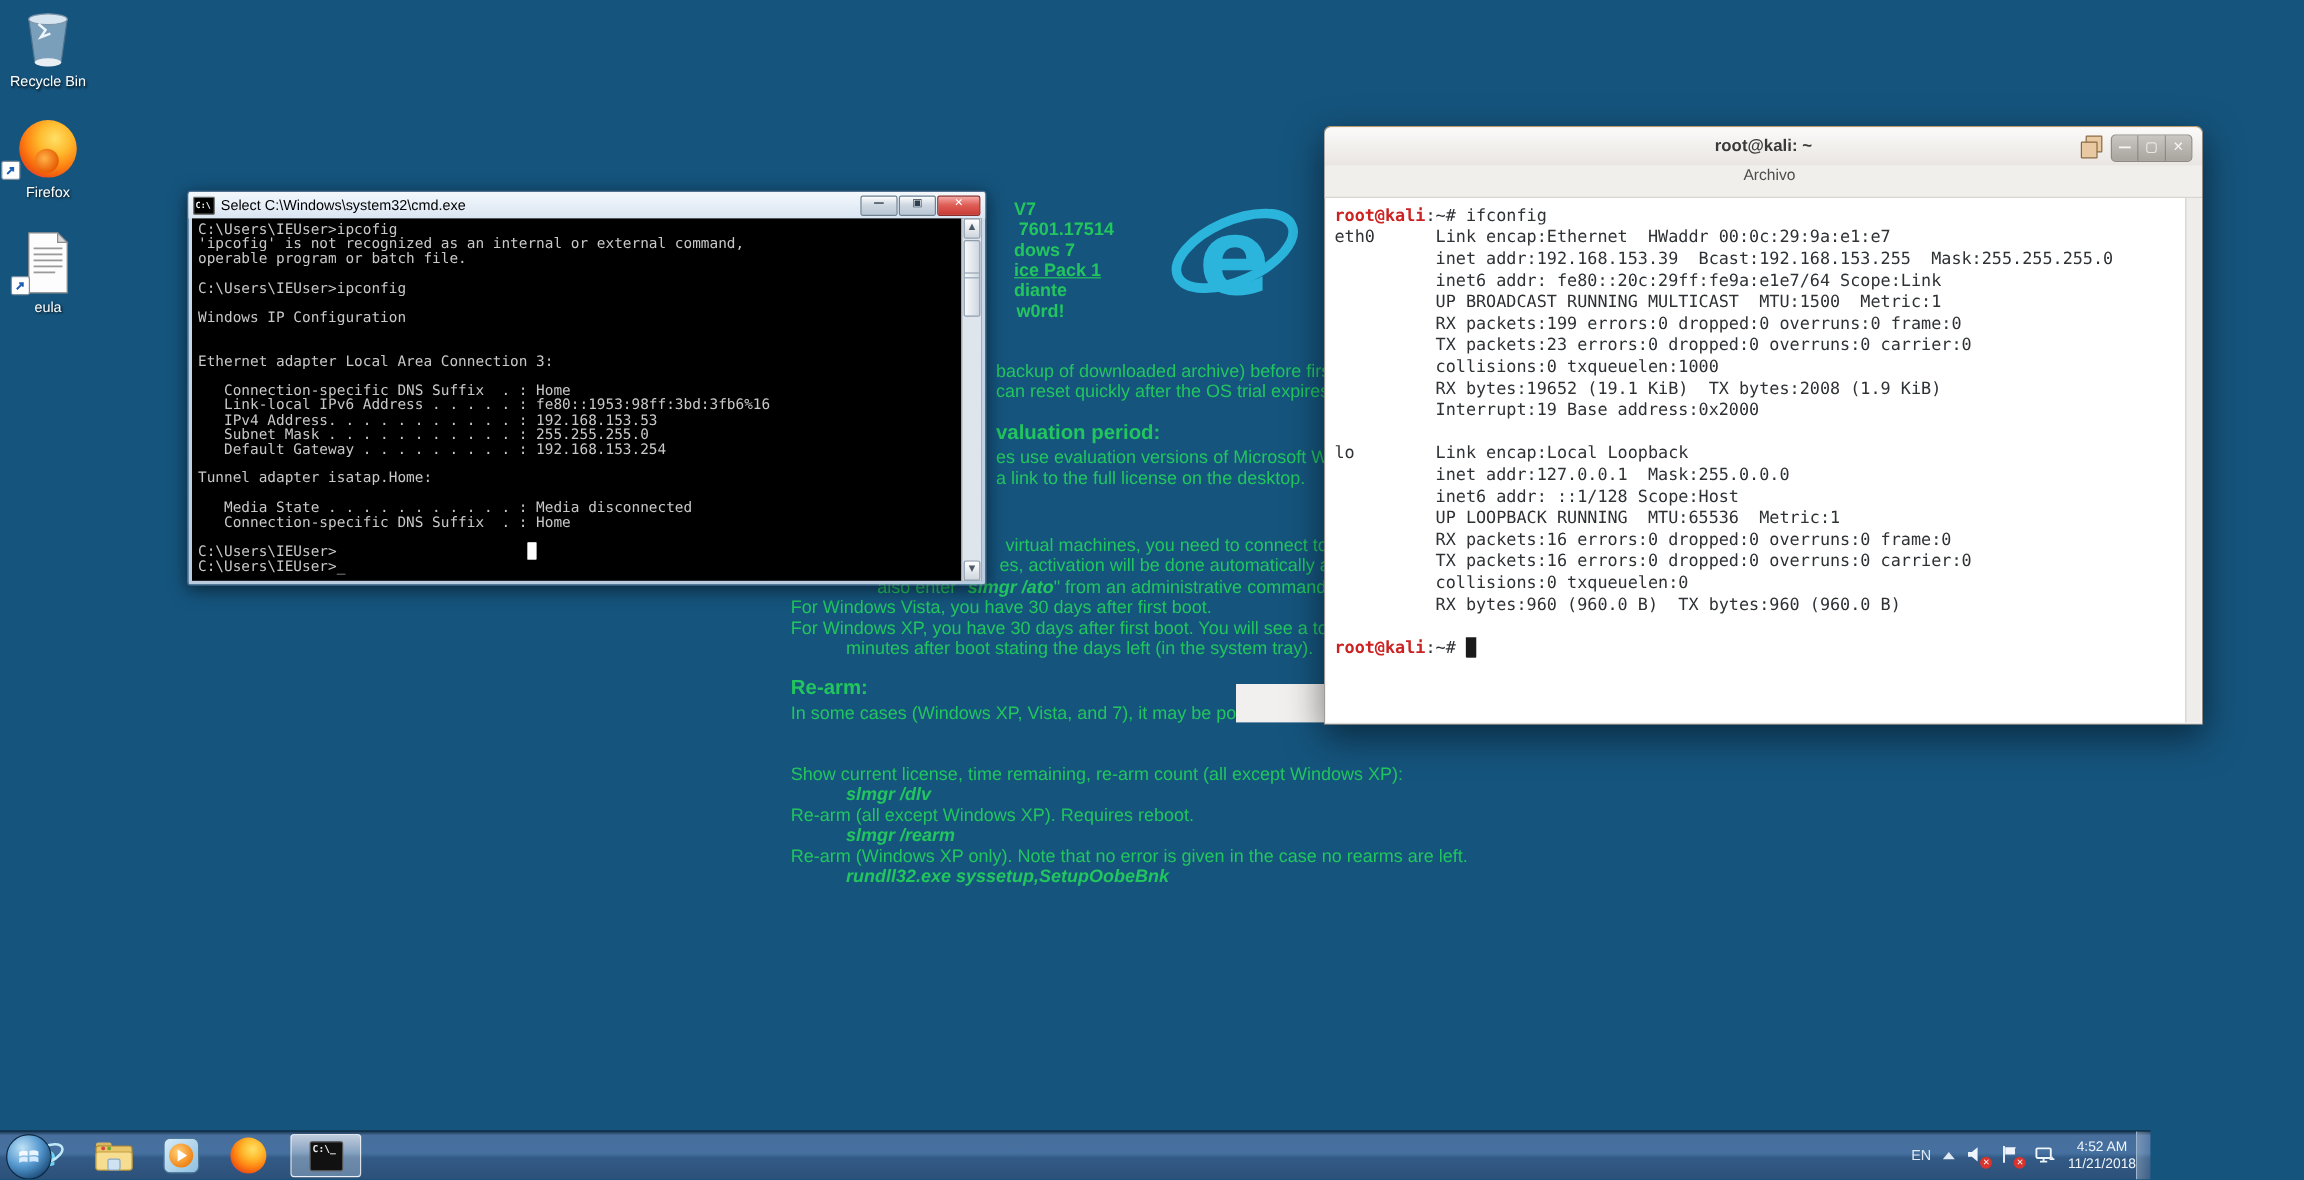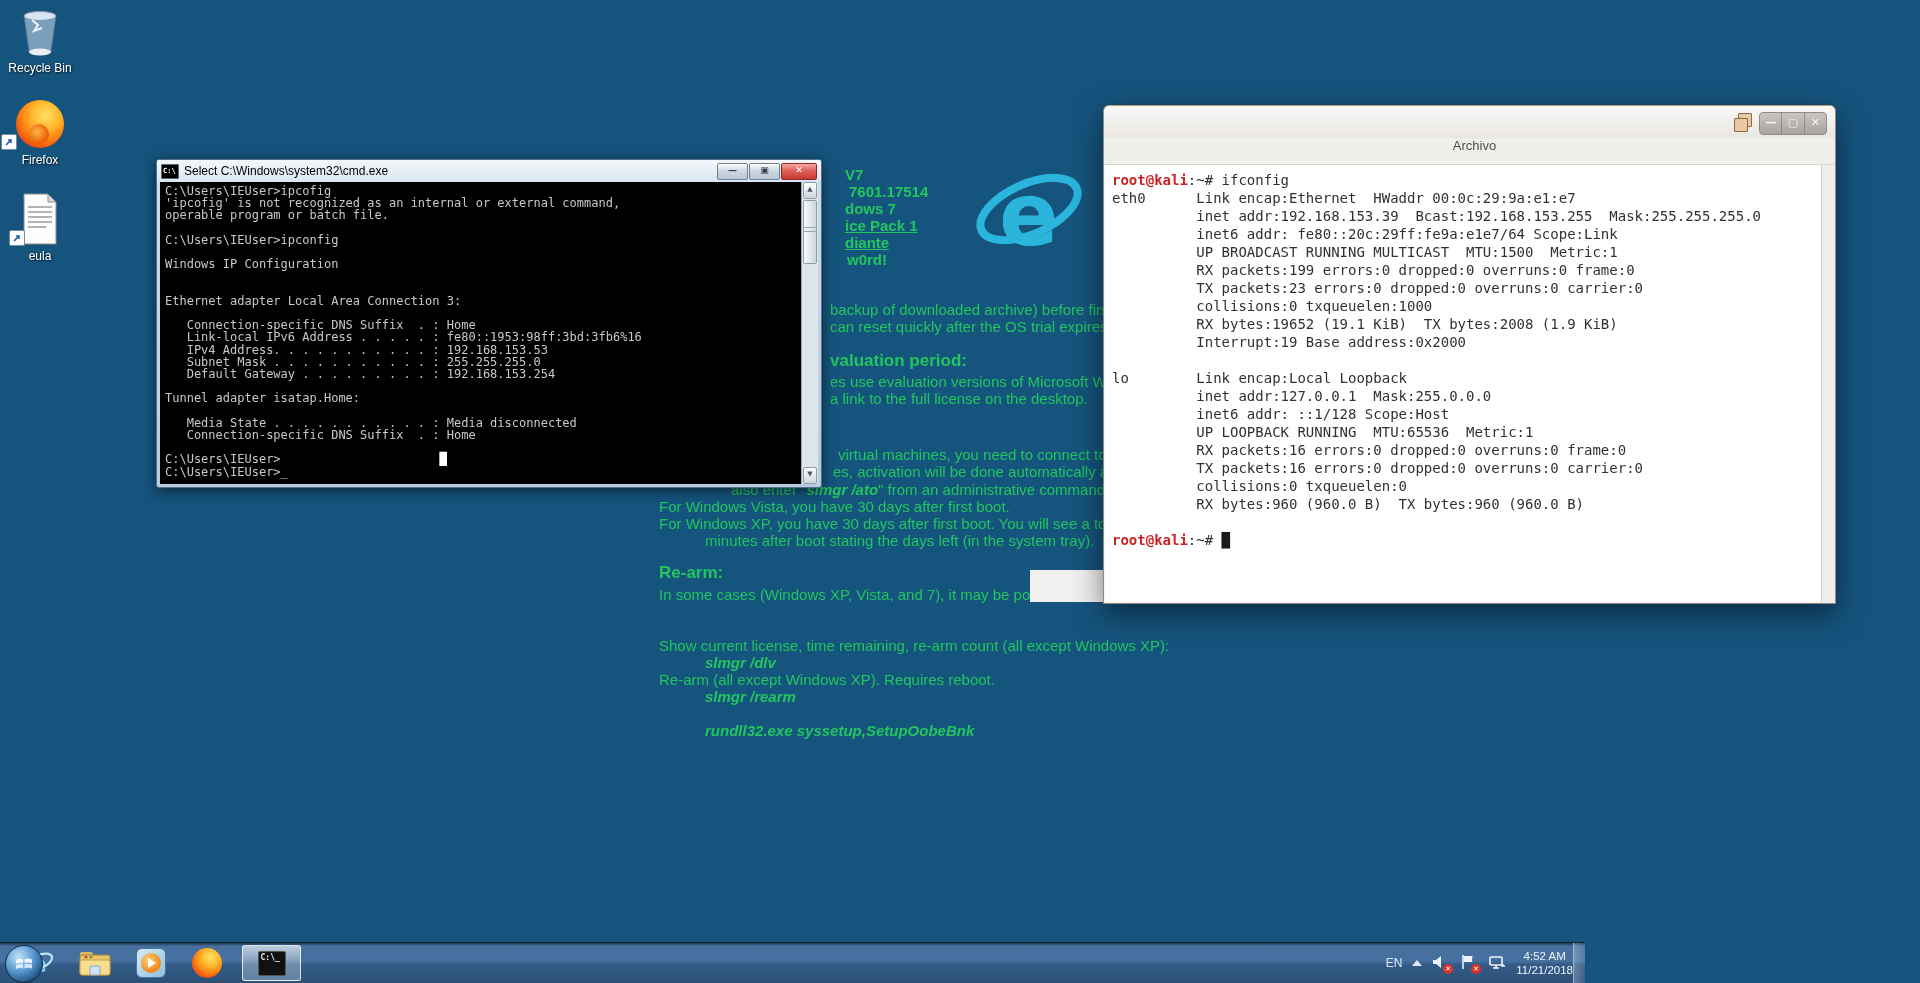--- a/index.html
+++ b/index.html
@@ -65,21 +65,21 @@
              align-items:center;padding-left:10px;gap:21px;flex-direction:column;}
   .kali-menu span{font-size:13px;color:#4c4c4c;}
   .kali-body{position:absolute;left:1px;right:1px;top:59px;bottom:1px;background:#fff;display:flex;}
   .kali-text{flex:1;padding:6px 0 0 7px;font:14px/18px "DejaVu Sans Mono",monospace;
              color:#2e3234;white-space:pre;overflow:hidden;}
   .seg-p{color:#cc2222;font-weight:bold;}
   .seg-k{color:#1a1a1a;background:#1a1a1a;}
   .kali-scroll{width:12px;background:#efedea;border-left:1px solid #d5d2cd;}
 
   
-  .taskbar{position:absolute;left:0;bottom:0;width:1585px;height:40px;z-index:50;
+  .taskbar{position:absolute;left:0;bottom:0;width:1792px;height:40px;z-index:50;
            background:linear-gradient(180deg,#1d3document4,#1d3a54 0%,#486f9e 8%,#45709f 45%,#335a86 55%,#2c5179 100%);
            background:linear-gradient(180deg,#1d3a54 0%,#486f9e 8%,#45709f 45%,#335a86 55%,#2c5179 100%);
            border-top:1px solid #0d2338;display:flex;align-items:center;}
   .orb{position:absolute;left:5px;top:2px;width:36px;height:36px;border-radius:50%;
        background:radial-gradient(circle at 35% 30%,#bfe3f7,#5497ce 45%,#1c4c79 80%,#123click356 100%);
        background:radial-gradient(circle at 35% 30%,#bfe3f7,#5497ce 45%,#1c4c79 80%,#123356 100%);
        border:1px solid #0e2a44;display:flex;align-items:center;justify-content:center;}
   .tb-ico{width:34px;height:34px;margin-left:22px;display:flex;align-items:center;justify-content:center;}
   .tb-ico:first-of-type{margin-left:60px;}
   .cmd-task{width:57px;height:34px;margin-left:18px;border:1px solid rgba(255,255,255,.75);border-radius:3px;
@@ -105,39 +105,40 @@
   <svg width="112" height="100" viewBox="0 0 112 100">
     <text x="26" y="82" font-family="DejaVu Sans" font-weight="bold" font-size="88" fill="#2BB5DC">e</text>
     <ellipse cx="56" cy="46" rx="52" ry="25" fill="none" stroke="#2BB5DC" stroke-width="8" transform="rotate(-24 56 46)"></ellipse>
   </svg>
 </div>
 <div style="position:absolute;left:0;top:0;width:1920px;height:983px;z-index:5;">
     <div class="frag topb" style="left: 845px; top: 166px;"><span>V7</span></div>
     <div class="frag topb" style="left: 849px; top: 183px;"><span>7601.17514</span></div>
     <div class="frag topb" style="left: 845px; top: 200px;"><span>dows 7</span></div>
     <div class="frag topb" style="left: 845px; top: 217px; text-decoration: underline;"><span>ice Pack 1</span></div>
-    <div class="frag topb" style="left: 845px; top: 234px; text-decoration: underline;"><span>diante</span></div>
+    <div class="frag topb" style="left: 845px; top: 234px;"><span>diante</span></div>
     <div class="frag topb" style="left: 847px; top: 251px;"><span>w0rd!</span></div>
     <div class="frag" style="left: 830px; top: 301px;"><span>backup of downloaded archive) before first bo</span></div>
     <div class="frag" style="left: 830px; top: 318px;"><span>can reset quickly after the OS trial expires.</span></div>
     <div class="frag h" style="left: 830px; top: 352px;"><span>valuation period:</span></div>
     <div class="frag" style="left: 830px; top: 373px;"><span>es use evaluation versions of Microsoft Windo</span></div>
     <div class="frag" style="left: 830px; top: 390px;"><span>a link to the full license on the desktop.</span></div>
     <div class="frag" style="left: 838px; top: 446px;"><span>virtual machines, you need to connect to the In</span></div>
     <div class="frag" style="left: 833px; top: 463px;"><span>es, activation will be done automatically after a</span></div>
     <div class="frag" style="left: 731px; top: 481px;"><span>also enter "</span><span class="seg-i">slmgr /ato</span><span>" from an administrative command prompt. T</span></div>
     <div class="frag" style="left: 659px; top: 498px;"><span>For Windows Vista, you have 30 days after first boot.</span></div>
     <div class="frag" style="left: 659px; top: 515px;"><span>For Windows XP, you have 30 days after first boot. You will see a toast notif</span></div>
     <div class="frag" style="left: 705px; top: 532px;"><span>minutes after boot stating the days left (in the system tray).</span></div>
     <div class="frag h" style="left: 659px; top: 564px;"><span>Re-arm:</span></div>
     <div class="frag" style="left: 659px; top: 586px;"><span>In some cases (Windows XP, Vista, and 7), it may be possible to further exte</span></div>
     <div class="frag" style="left: 659px; top: 637px;"><span>Show current license, time remaining, re-arm count (all except Windows XP):</span></div>
     <div class="frag" style="left: 705px; top: 654px;"><span class="seg-i">slmgr /dlv</span></div>
     <div class="frag" style="left: 659px; top: 671px;"><span>Re-arm (all except Windows XP). Requires reboot.</span></div>
     <div class="frag" style="left: 705px; top: 688px;"><span class="seg-i">slmgr /rearm</span></div>
+    <div class="frag" style="left: 659px; top: 705px;"><span>Re-arm (Windows XP only). Note that no error is given in the case no rearms are left.</span></div>
     <div class="frag" style="left: 705px; top: 722px;"><span class="seg-i">rundll32.exe syssetup,SetupOobeBnk</span></div>
   </div>
 
 <div class="desk-icon" style="left:-5px;top:8px;">
   <div style="position:relative;height:50px;">
     <svg width="46" height="50" viewBox="0 0 46 50" style="margin:auto;">
       <path d="M7 8 L12 44 Q23 50 34 44 L39 8 Z" fill="#9db8cf" opacity="0.75" stroke="#5f7d96"></path>
       <ellipse cx="23" cy="8" rx="16" ry="4.5" fill="#d7e5f0" stroke="#7d95ab"></ellipse>
       <ellipse cx="23" cy="44" rx="11" ry="3.5" fill="#e9eef3"></ellipse>
       <path d="M15 12 l6 5 -4 6 8 -3" fill="none" stroke="#eef4f9" stroke-width="2"></path>
@@ -199,20 +200,21 @@
           <div class="sc-grip"></div>
         </div>
       <div class="sc-btn" style="bottom:0;">▼</div>
     </div>
   </div>
 </div>
 
 <div class="kali-ledge"></div>
 <div class="kali-win">
   <div class="kali-title">
+    <div class="ttl">root@kali: ~</div>
     <div class="pages-ico">
       <span class="pg" style="left:5px;top:1px;"></span>
       <span class="pg" style="left:1px;top:6px;"></span>
     </div>
     <div class="kbtns">
       <div class="kbtn">—</div>
       <div class="kbtn">▢</div>
       <div class="kbtn">✕</div>
     </div>
   </div>

